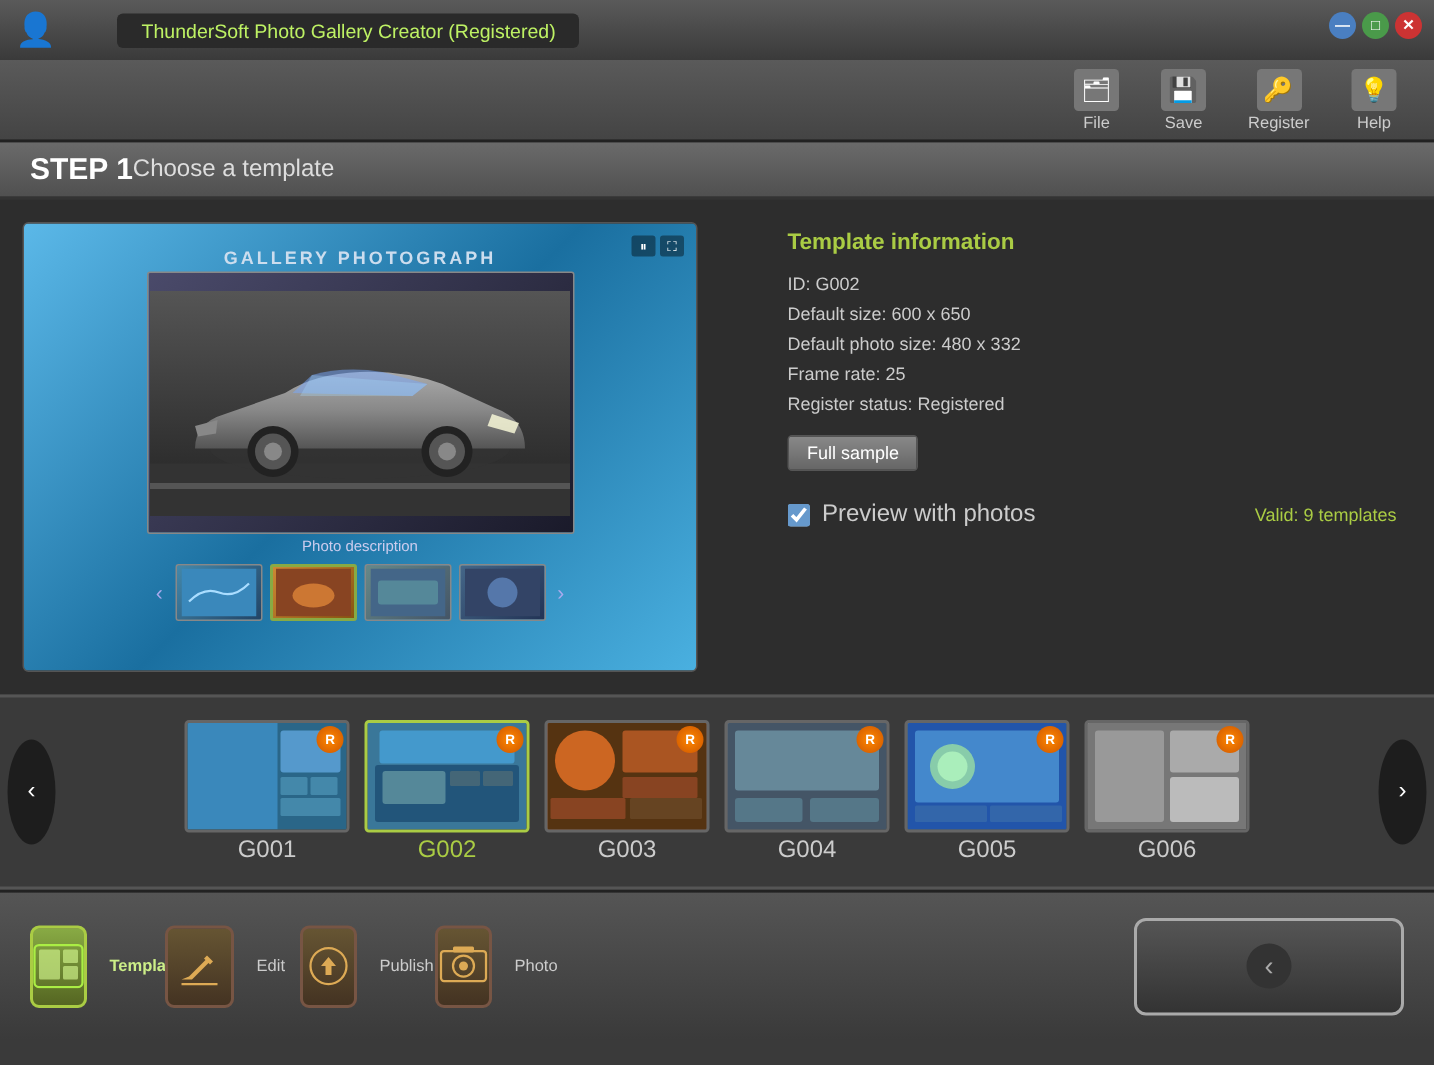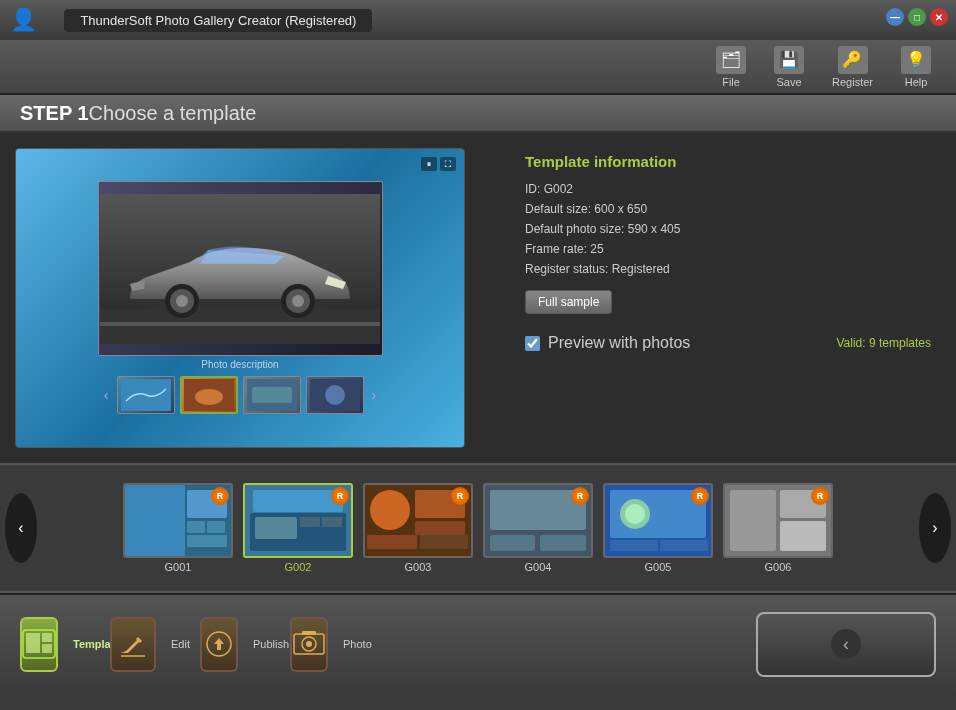--- a/index.html
+++ b/index.html
@@ -17,25 +17,25 @@
     #title-bar {
       background: linear-gradient(to bottom, #5a5a5a, #3a3a3a);
       height: 40px;
       display: flex;
       align-items: center;
       padding: 0 10px;
       position: relative;
     }
     #title-bar-label {
       background: #2a2a2a;
-      color: #e5e5e5;
+      color: #bef264;
       padding: 4px 16px;
       border-radius: 4px;
       font-size: 13px;
-      margin-left: 22px;
+      margin-left: 36px;
     }
     #window-controls {
       position: absolute;
       right: 8px;
       top: 8px;
       display: flex;
       gap: 4px;
     }
     .win-btn {
       width: 18px; height: 18px;
@@ -80,21 +80,21 @@
       height: 38px;
       display: flex;
       align-items: center;
       padding: 0 20px;
       border-bottom: 2px solid #333;
     }
     #step-number {
       font-size: 20px; font-weight: bold; color: #fff; margin-right: 0;
     }
     #step-title {
-      font-size: 20px; color: #ddd;
+      font-size: 16px; color: #ddd;
     }
 
     
     #main-content {
       background: #2d2d2d;
       display: flex;
       height: 330px;
       padding: 15px;
       gap: 20px;
     }
@@ -208,21 +208,21 @@
       display: flex; align-items: center; justify-content: center;
       color: #fff; font-size: 9px; font-weight: bold;
     }
     .t1 { background: linear-gradient(135deg, #3399cc, #115577); }
     .t2 { background: linear-gradient(135deg, #5599aa, #334455); }
     .t3 { background: linear-gradient(135deg, #cc6633, #884411); }
     .t4 { background: linear-gradient(135deg, #8899aa, #445566); }
     .t5 { background: linear-gradient(135deg, #5599cc, #3366aa); }
     .t6 { background: linear-gradient(135deg, #aaaaaa, #555555); }
     .template-name {
-      font-size: 11px; color: #ccc; margin-top: 3px;
+      font-size: 16px; color: #ccc; margin-top: 3px;
     }
     .template-name.selected { color: #aacc44; text-align: center; }
 
     
     #bottom-nav {
       background: linear-gradient(to bottom, #555, #3a3a3a);
       height: 100px;
       display: flex;
       align-items: center;
       padding: 0 20px;
@@ -302,20 +302,21 @@
 
 <div id="step-header">
   <span id="step-number">STEP 1</span>
   <span id="step-title">Choose a template</span>
 </div>
 
 <div id="main-content">
 
   <div id="preview-area">
     <div id="preview-box">
+      <div id="preview-gallery-title" style="position:absolute;top:8px;left:0;right:0;text-align:center;color:#cde;font-size:12px;font-weight:bold;letter-spacing:2px;">GALLERY  PHOTOGRAPH</div>
       <div id="preview-controls-bar">
         <div class="preview-ctrl-btn">⏸</div>
         <div class="preview-ctrl-btn">⛶</div>
       </div>
 
       <div style="margin: 32px auto 0; width:285px; height:175px; background: linear-gradient(135deg,#4a4a6a,#1a1a2a); border:1px solid #888; border-radius:2px; overflow:hidden; display:flex; align-items:center; justify-content:center;">
         <svg viewBox="0 0 280 150" width="280" height="150">
 
           <defs>
             <linearGradient id="carGrad" x1="0" y1="0" x2="0" y2="1">
@@ -381,21 +382,21 @@
         </div>
         <span class="thumb-nav">›</span>
       </div>
     </div>
   </div>
 
   <div id="info-panel">
     <div id="info-title">Template information</div>
     <div class="info-row">ID: G002</div>
     <div class="info-row">Default size: 600 x 650</div>
-    <div class="info-row">Default photo size: 590 x 405</div>
+    <div class="info-row">Default photo size: 480 x 332</div>
     <div class="info-row">Frame rate: 25</div>
     <div class="info-row">Register status: Registered</div>
     <div id="full-sample-btn">Full sample</div>
     <div id="preview-photos-row">
       <input type="checkbox" id="preview-checkbox" checked="" style="">
       <label id="preview-label" for="preview-checkbox">Preview with photos</label>
       <span id="valid-templates">Valid: 9 templates</span>
     </div>
   </div>
 </div>

